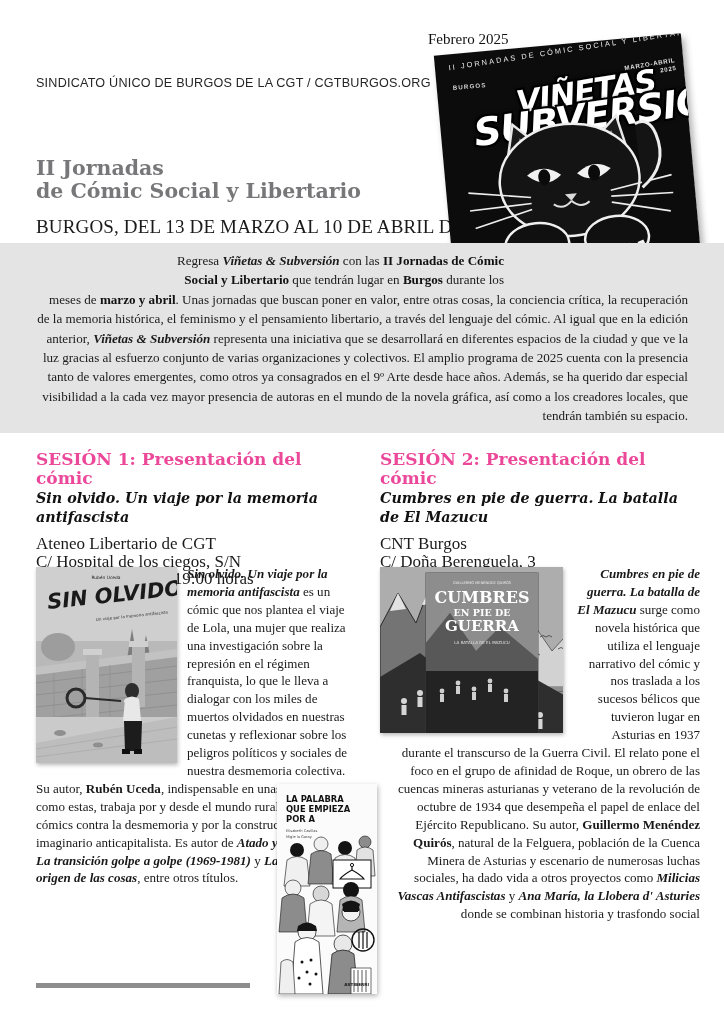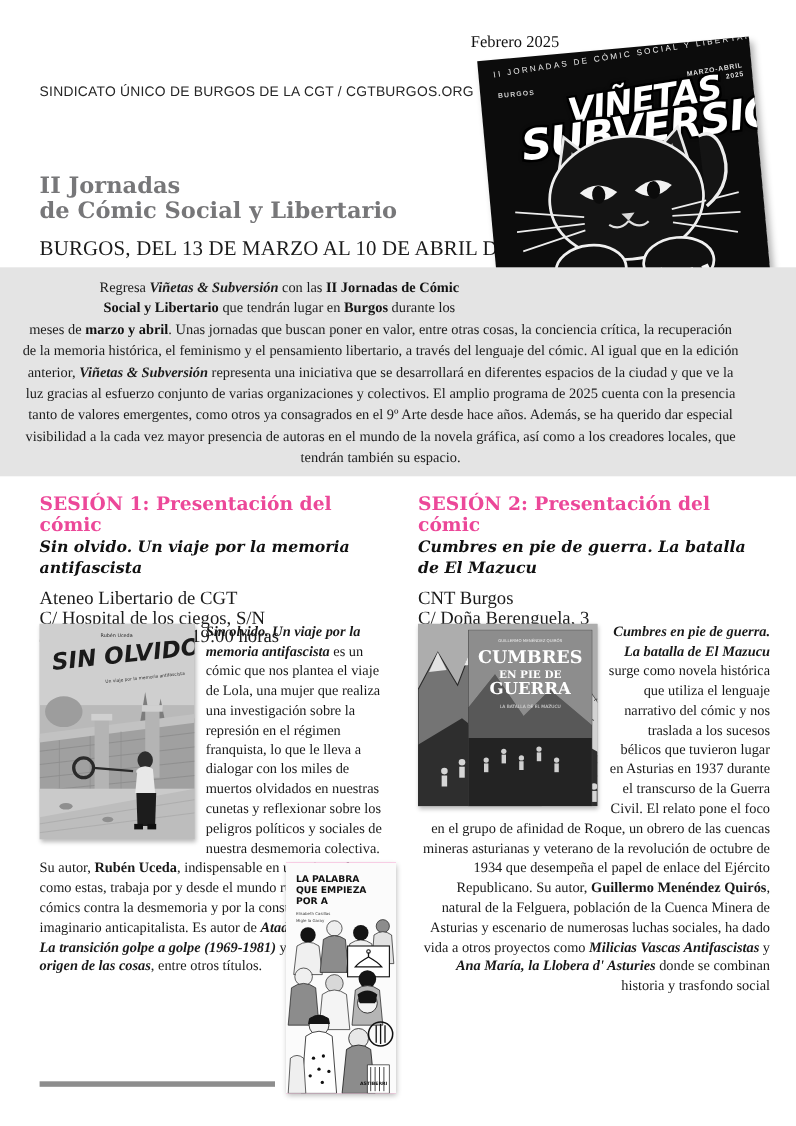--- a/index.html
+++ b/index.html
@@ -88,23 +88,23 @@
   .p-word1 { left:78px; top:31px; font-size:31px; transform:rotate(-4deg); }
   .p-word2 { left:33px; top:52px; font-size:38px; transform:rotate(-3deg); }
   .poster-cat { position:absolute; left:0; bottom:0; width:100%; height:160px; }
 
   
   .intro-band{
     position:absolute; left:0; top:243px; width:724px; height:190px;
     background:#e4e4e4;
   }
   .intro-text{
-    position:absolute; left:20px; top:251px; width:652px;
+    position:absolute; left:36px; top:251px; width:652px;
     font-size:13.1px; line-height:19.4px; color:#1b1b1b;
-    text-align:center;
+    text-align:right;
   }
   .intro-text b, .intro-text i { color:#111; }
   .intro-text .bi { font-weight:700; font-style:italic; }
   .intro-l1, .intro-l2 { width:468px; }
 
   
   .col{ position:absolute; width:320px; }
   .col-left{ left:36px; top:450px; }
   .col-right{ left:380px; top:450px; }
 
@@ -128,22 +128,22 @@
 
   .block-left { left:36px; top:565px; width:320px; text-align:left; }
   .block-right{ left:380px; top:565px; width:320px; text-align:right; }
 
   .cover{
     background:#c9c9c9;
     box-shadow:1px 2px 4px rgba(0,0,0,.28);
     overflow:hidden; position:relative;
   }
   .cover-sinolvido{ float:left; width:141px; height:196px; margin:2px 10px 4px 0; }
-  .cover-cumbres { float:left; width:163px; height:166px; margin:2px 10px 4px 0; }
-  .cover-palabra { position:absolute; left:260px; top:784px; width:100px; height:210px;
+  .cover-cumbres { float:left; width:183px; height:166px; margin:2px 10px 4px 0; }
+  .cover-palabra { position:absolute; left:277px; top:784px; width:100px; height:210px;
                    background:#f9a8d4; box-shadow:1px 2px 5px rgba(0,0,0,.3); overflow:hidden; }
 
   .divider{
     position:absolute; left:36px; top:983px; width:214px; height:5px;
     background:#8d8d8d;
   }
 
   svg{ display:block; }
 </style>
 </head>

